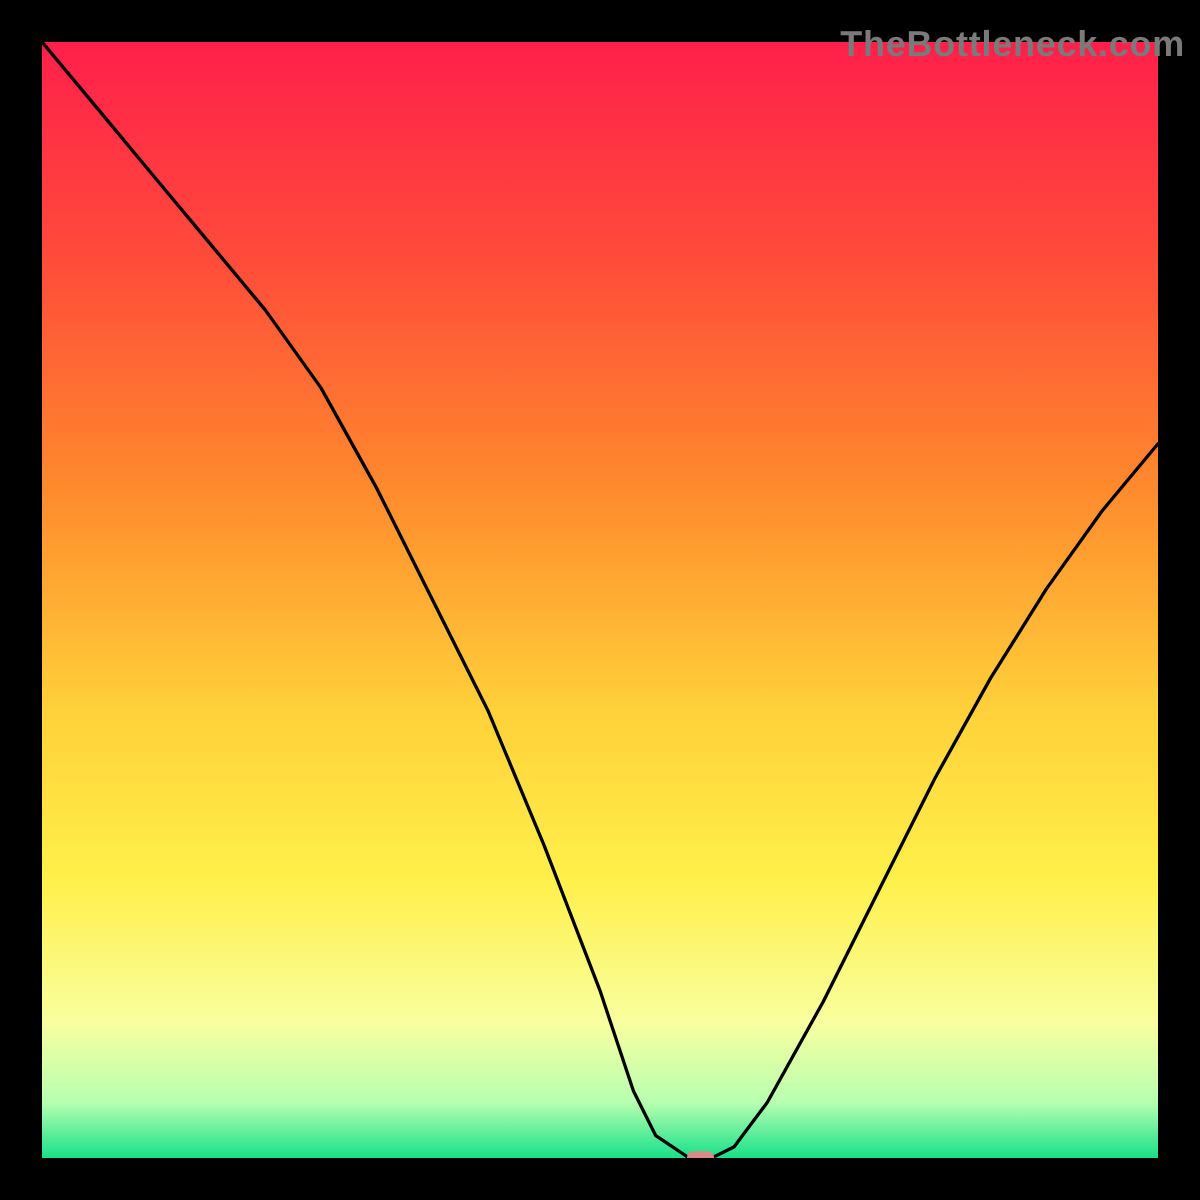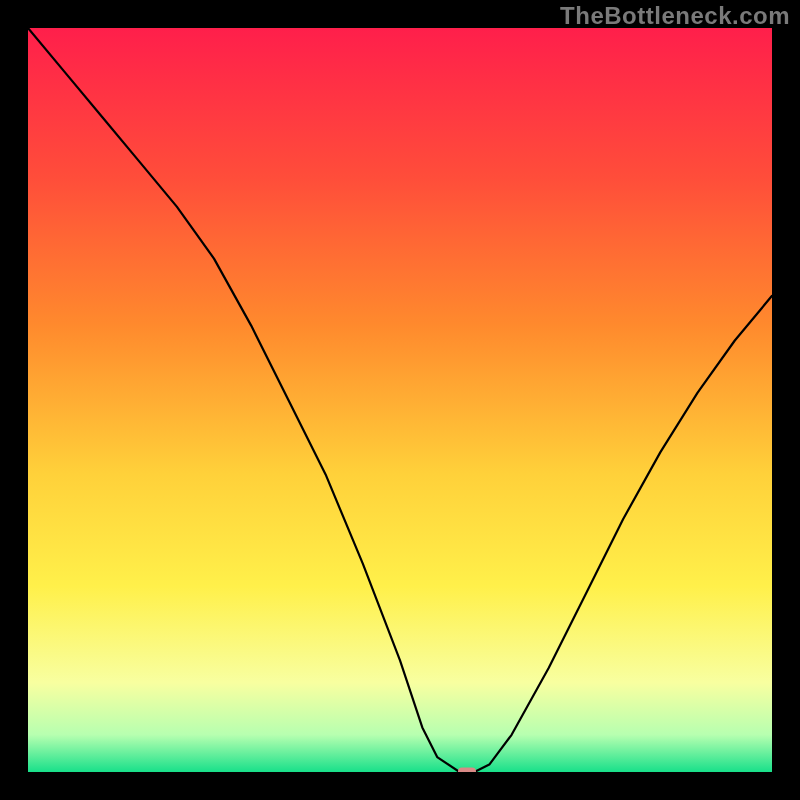--- a/index.html
+++ b/index.html
@@ -10,21 +10,21 @@
     background: #000;
     overflow: hidden;
   }
   .frame {
     position: relative;
     width: 800px;
     height: 800px;
   }
   .watermark {
     position: absolute;
-    top: 2px;
+    top: 16px;
     right: 10px;
     font-family: Arial, Helvetica, sans-serif;
     font-size: 24px;
     font-weight: bold;
     color: #7a7a7a;
     letter-spacing: 0.5px;
     z-index: 10;
   }
   svg.plot {
     position: absolute;

